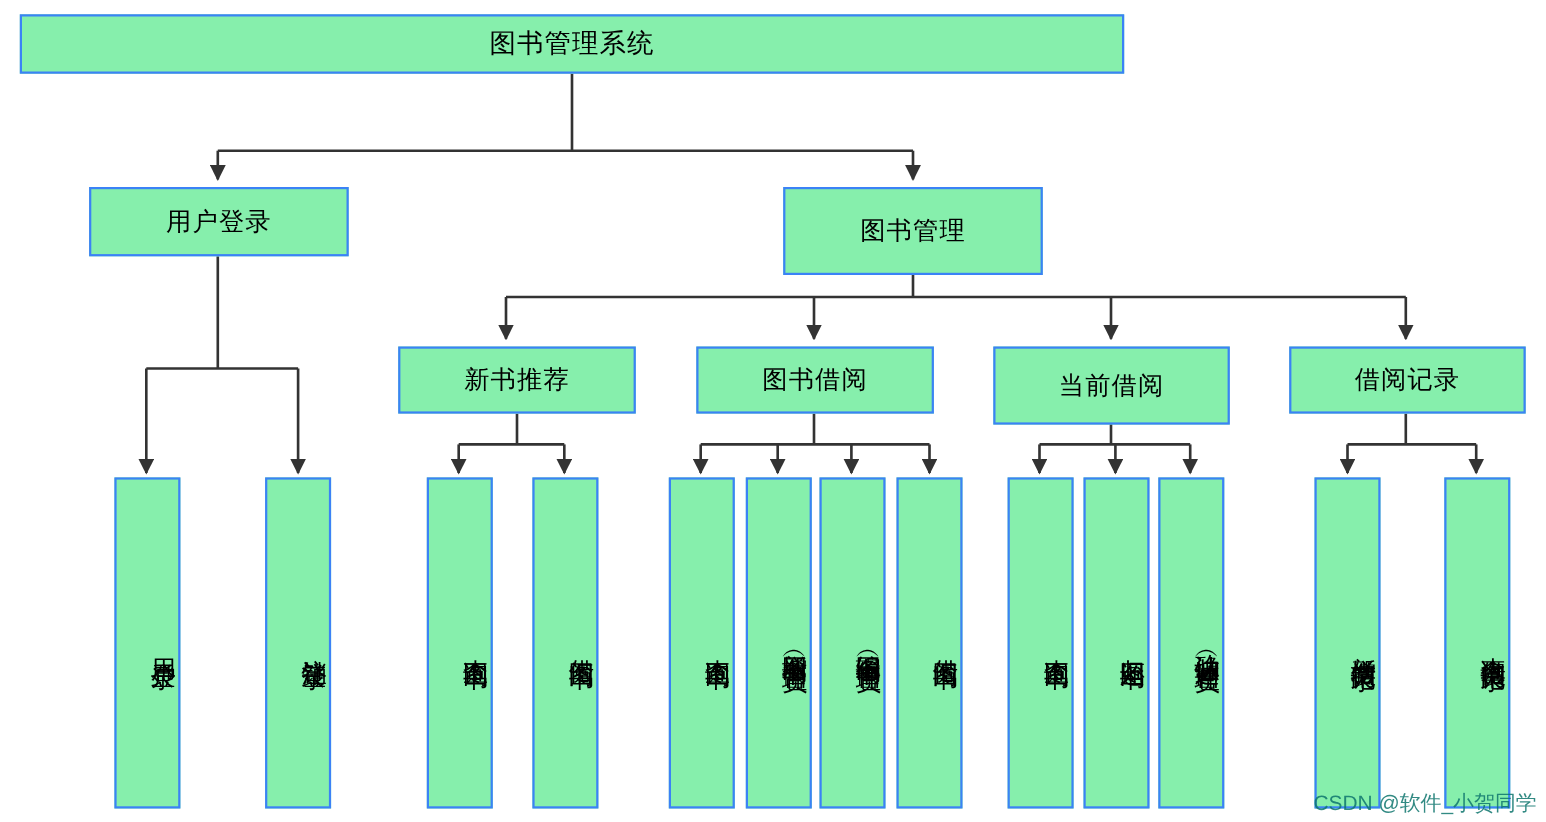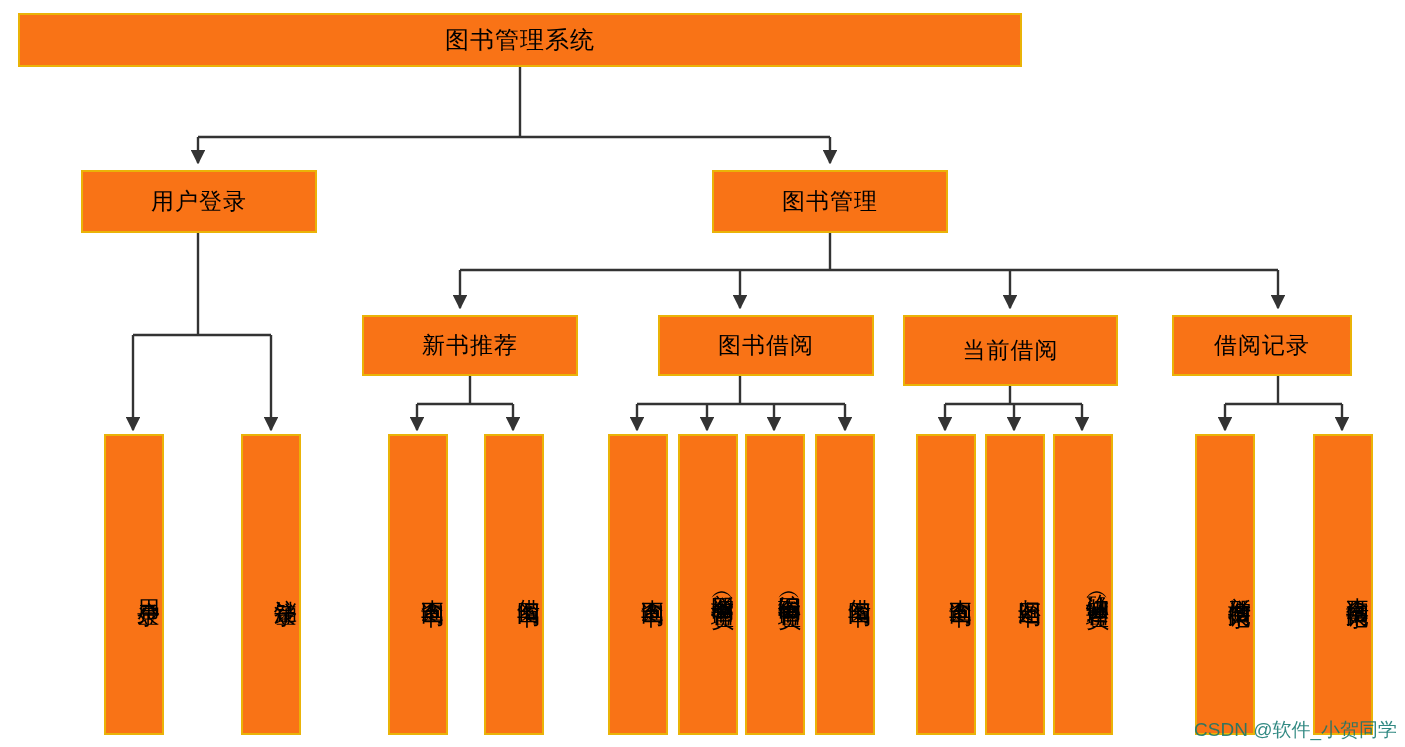--- a/index.html
+++ b/index.html
@@ -6,22 +6,22 @@
   body{
     font-family:"Liberation Sans","DejaVu Sans",sans-serif;
     width:1405px;height:747px;overflow:hidden;
   }
   #canvas{position:relative;width:1405px;height:747px;background:#ffffff;}
   #wires{position:absolute;left:0;top:0;width:1405px;height:747px;}
 
   .node{
     position:absolute;
     box-sizing:border-box;
-    background:#f97316;
-    border:2px solid #eab308;
+    background:#86efac;
+    border:2px solid #3b82f6;
     display:flex;
     align-items:center;
     justify-content:center;
     color:#000000;
   }
   .node.horiz{
     font-size:23px;
     letter-spacing:1px;
     line-height:1.1;
   }
@@ -112,34 +112,34 @@
     </g>
   </svg>
 
   <div class="node horiz root" style="left:18px;top:13px;width:1004px;height:54px;">
     <span class="label">图书管理系统</span>
   </div>
 
   <div class="node horiz" style="left:81px;top:170px;width:236px;height:63px;">
     <span class="label">用户登录</span>
   </div>
-  <div class="node horiz" style="left:712px;top:170px;width:236px;height:63px;">
+  <div class="node horiz" style="left:712px;top:170px;width:236px;height:80px;">
     <span class="label">图书管理</span>
   </div>
 
   <div class="node horiz" style="left:362px;top:315px;width:216px;height:61px;align-items:center;">
     <span class="label">新书推荐</span>
   </div>
-  <div class="node horiz" style="left:633px;top:315px;width:216px;height:61px;margin-left:25px;">
+  <div class="node horiz" style="left:633px;top:315px;width:216px;height:61px;">
     <span class="label">图书借阅</span>
   </div>
   <div class="node horiz" style="left:903px;top:315px;width:215px;height:71px;">
     <span class="label">当前借阅</span>
   </div>
-  <div class="node horiz" style="left:1172px;top:315px;width:180px;height:61px;">
+  <div class="node horiz" style="left:1172px;top:315px;width:215px;height:61px;">
     <span class="label">借阅记录</span>
   </div>
 
   <div class="node vert" style="left:104px;top:434px;width:60px;height:301px;">
     <span class="vtext">用户登录</span>
   </div>
   <div class="node vert" style="left:241px;top:434px;width:60px;height:301px;">
     <span class="vtext">注销登录</span>
   </div>
 

